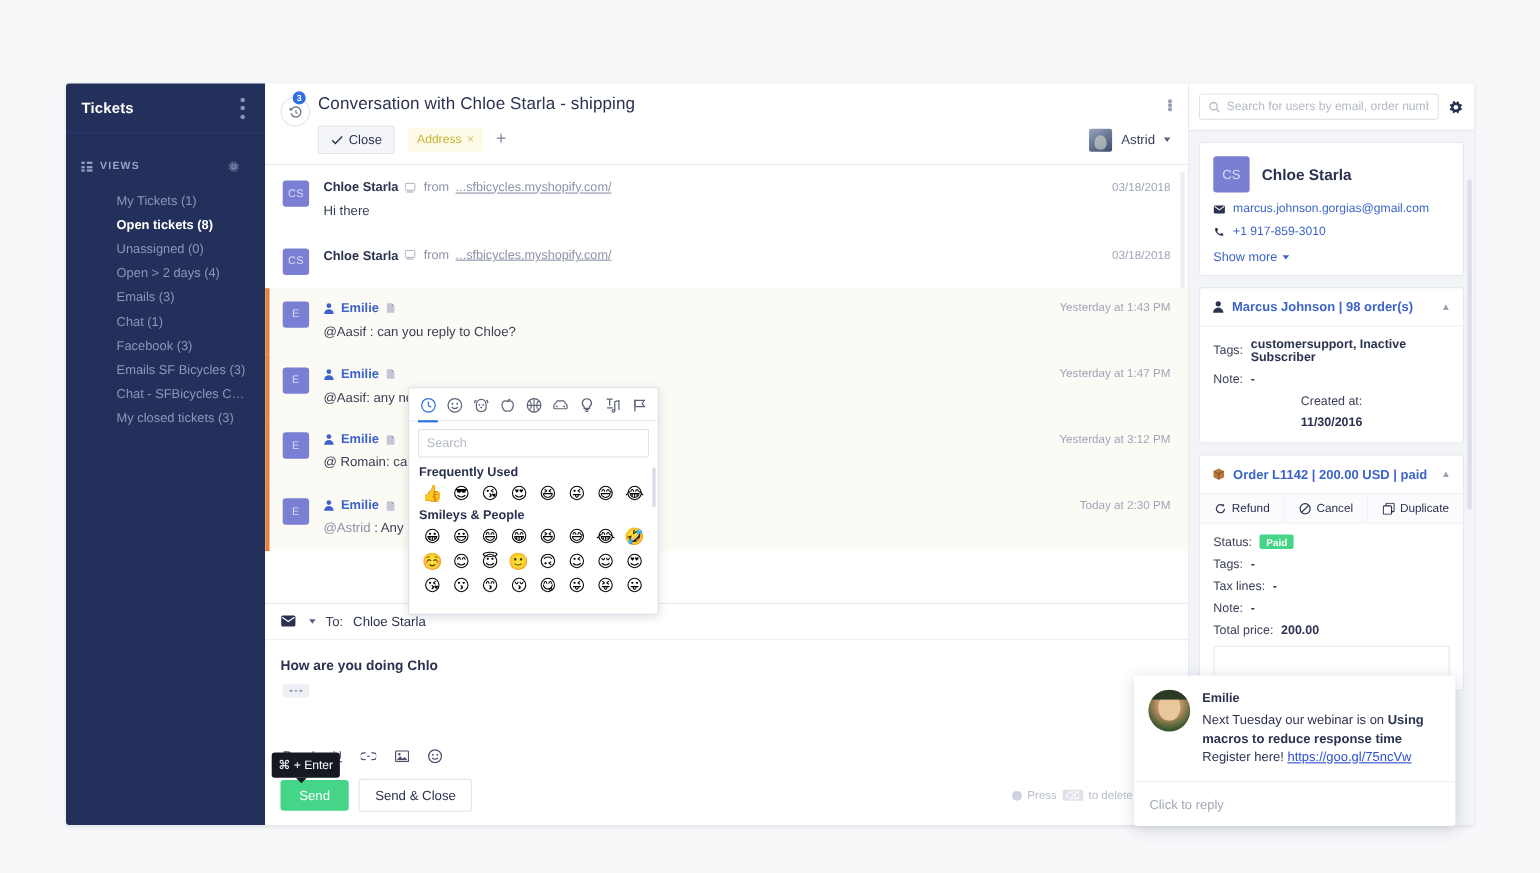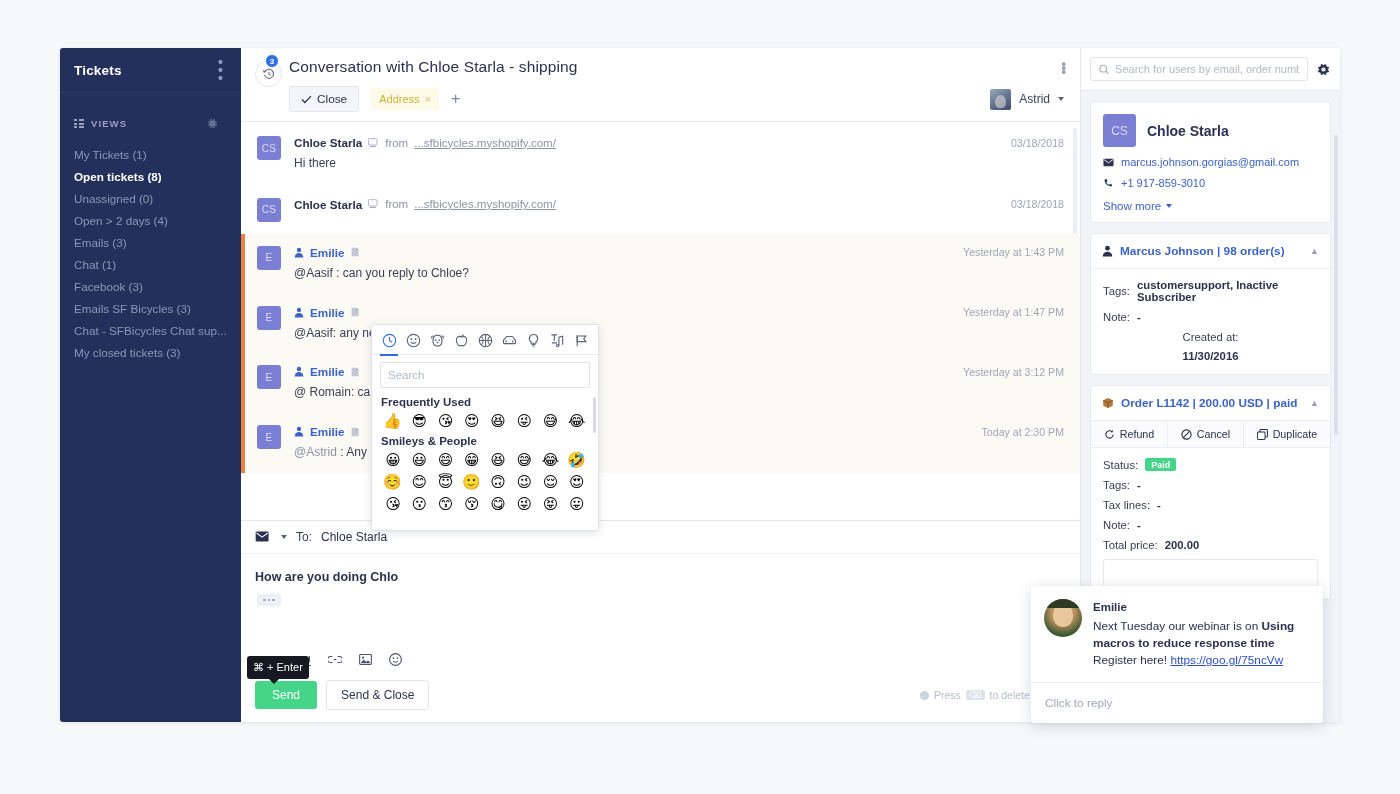--- a/index.html
+++ b/index.html
@@ -4,21 +4,21 @@
 <style>
   * { box-sizing: border-box; margin: 0; padding: 0; }
   html, body {
     width: 1400px; height: 794px;
     background: #f7f8fa;
     font-family: "Liberation Sans", sans-serif;
     overflow: hidden;
   }
   .app {
     position: absolute;
-    left: 60px; top: 48px;
+    left: 60px; top: 76px;
     width: 1280px; height: 674px;
     background: #ffffff;
     border-radius: 3px;
     box-shadow: 0 1px 4px rgba(30,40,80,.10);
     display: flex;
     overflow: visible;
   }
 
   
   .sidebar {
@@ -44,21 +44,21 @@
   .sb-views-label { font-size: 9.5px; letter-spacing: 1.1px; color:#9aa2c0; font-weight:bold; }
   .grid-ico { width:10px; height:9px; display:inline-block; position:relative; }
   .grid-ico i { position:absolute; background:#9aa2c0; display:block; }
   .grid-ico i:nth-child(1){left:0;top:0;width:3px;height:2px;}
   .grid-ico i:nth-child(2){left:4.5px;top:0;width:5.5px;height:2px;}
   .grid-ico i:nth-child(3){left:0;top:3.5px;width:3px;height:2px;}
   .grid-ico i:nth-child(4){left:4.5px;top:3.5px;width:5.5px;height:2px;}
   .grid-ico i:nth-child(5){left:0;top:7px;width:3px;height:2px;}
   .grid-ico i:nth-child(6){left:4.5px;top:7px;width:5.5px;height:2px;}
   .gear { width:13px;height:13px; opacity:.75; }
-  .views-list { margin-top: 13px; }
+  .views-list { margin-top: 13px; padding-left: 32px; }
   .view-item {
     padding: 4.5px 14px; font-size: 11.7px; color:#8d96b6; cursor:pointer;
     white-space:nowrap; overflow:hidden; text-overflow:ellipsis;
   }
   .view-item.active { color:#ffffff; font-weight:bold; }
 
   
   .center { flex: 1 1 auto; display:flex; flex-direction:column; position:relative; min-width:0;}
   .conv-header {
     padding: 10px 16px 0 48px; position:relative;

